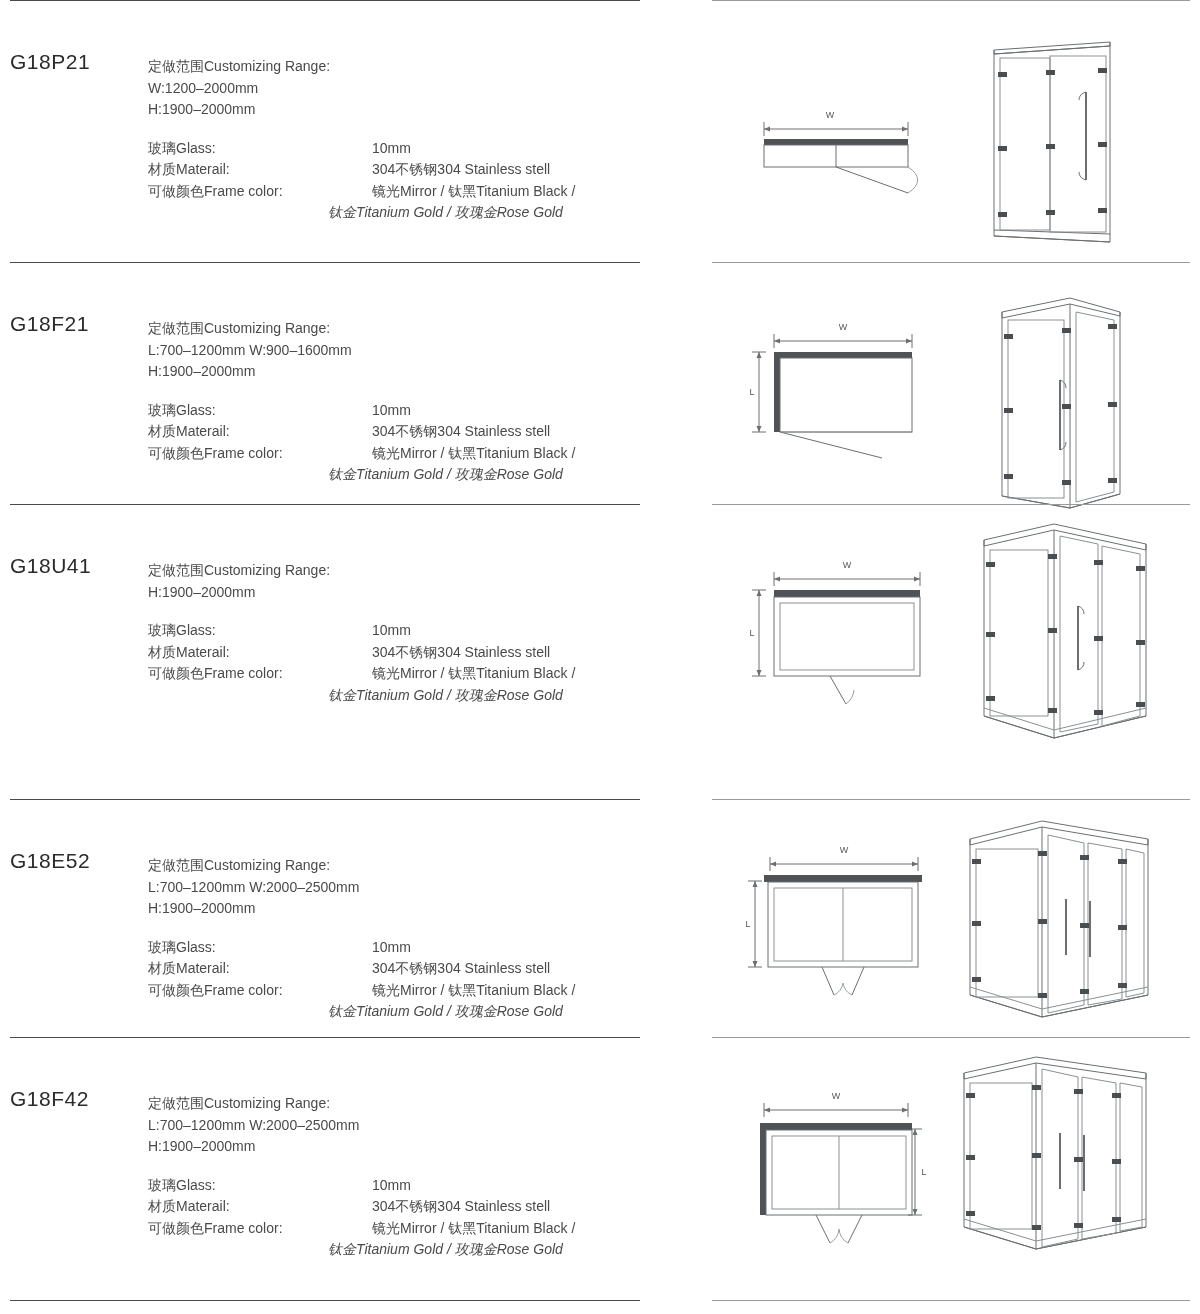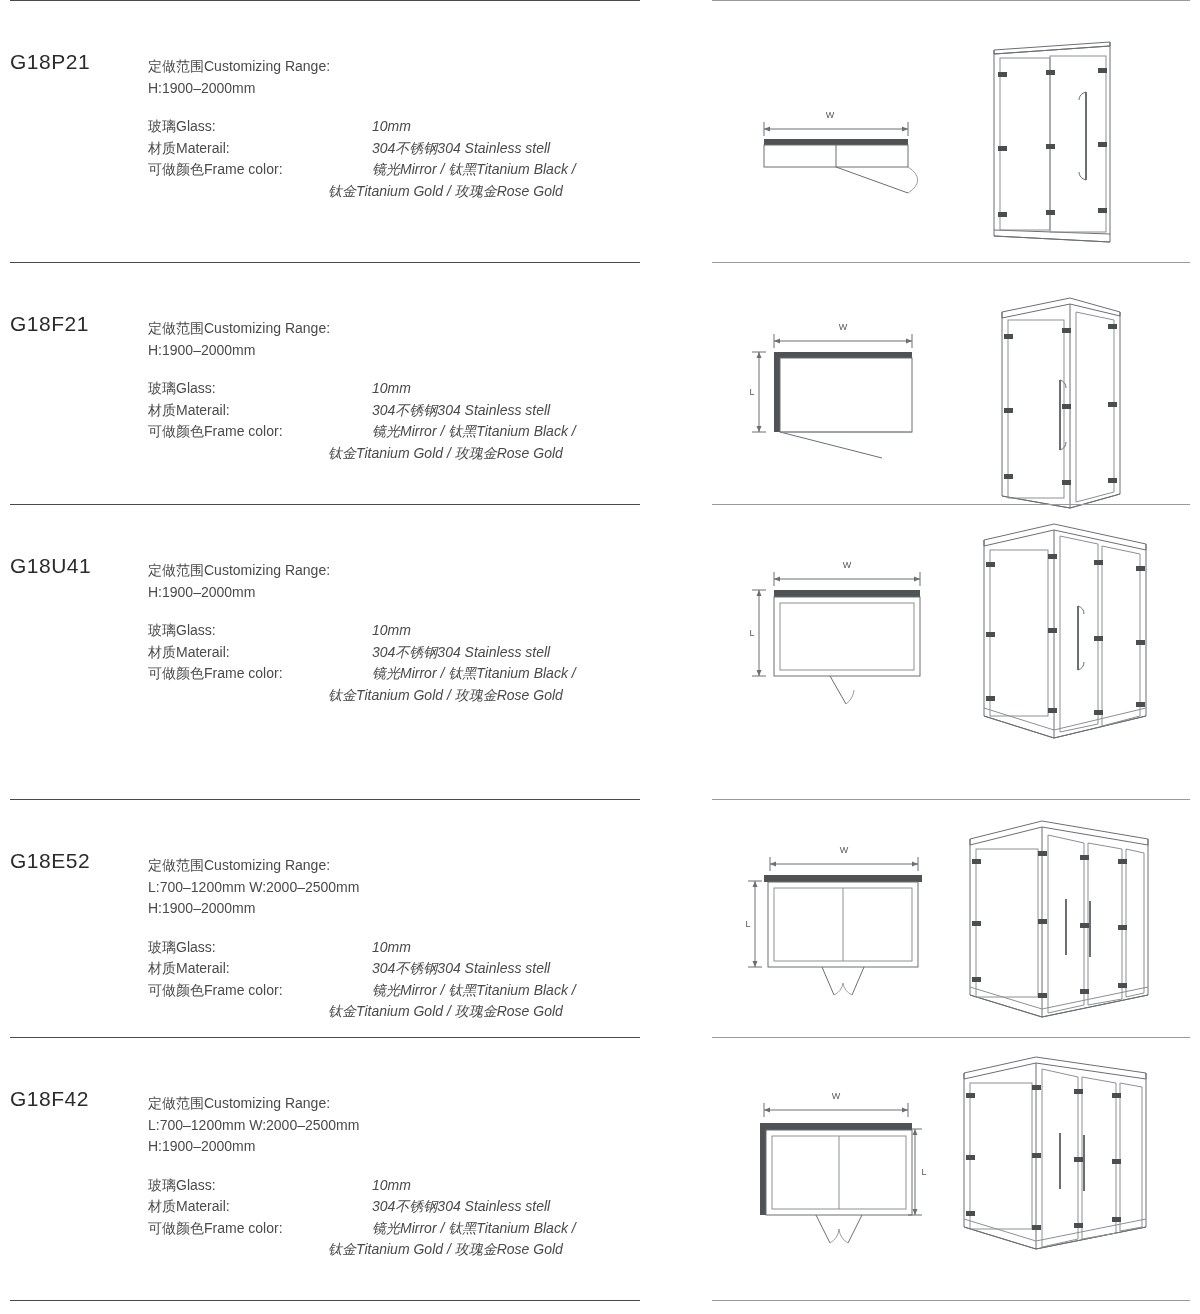--- a/index.html
+++ b/index.html
@@ -58,21 +58,21 @@
     top: 56px;
     width: 500px;
     font-size: 14px;
     line-height: 21.5px;
     color: #4a4a4a;
   }
   .spec-line { white-space: nowrap; }
   .spec-gap { height: 17px; }
   .kv { display: flex; gap: 44px; }
   .kv .k { width: 180px; flex: none; }
-  .kv .v { flex: 1; font-style: italic; }
+  .kv .v { flex: 1; }
   .kv-cont { padding-left: 180px; font-style: italic; }
 
   
   .plan-wrap {
     position: absolute;
     left: 712px;
     top: 10px;
     width: 240px;
     height: 240px;
   }
@@ -94,20 +94,21 @@
 <body>
 
 <div class="catalog">
 
   <div class="product-row" style="top:0">
     <div class="rule-left"></div>
     <div class="rule-right"></div>
     <div class="model-code">G18P21</div>
     <div class="spec-block">
       <div class="spec-line">定做范围Customizing Range:</div>
+      <div class="spec-line">W:1200–2000mm</div>
       <div class="spec-line">H:1900–2000mm</div>
       <div class="spec-gap"></div>
       <div class="kv">
         <span class="k">玻璃Glass:</span>
         <span class="v">10mm</span>
       </div>
       <div class="kv">
         <span class="k">材质Materail:</span>
         <span class="v">304不锈钢304 Stainless stell</span>
       </div>
@@ -168,20 +169,21 @@
       </svg>
     </div>
   </div>
 
   <div class="product-row" style="position:absolute; top:262px">
     <div class="rule-left"></div>
     <div class="rule-right"></div>
     <div class="model-code">G18F21</div>
     <div class="spec-block">
       <div class="spec-line">定做范围Customizing Range:</div>
+      <div class="spec-line">L:700–1200mm   W:900–1600mm</div>
       <div class="spec-line">H:1900–2000mm</div>
       <div class="spec-gap"></div>
       <div class="kv">
         <span class="k">玻璃Glass:</span>
         <span class="v">10mm</span>
       </div>
       <div class="kv">
         <span class="k">材质Materail:</span>
         <span class="v">304不锈钢304 Stainless stell</span>
       </div>

